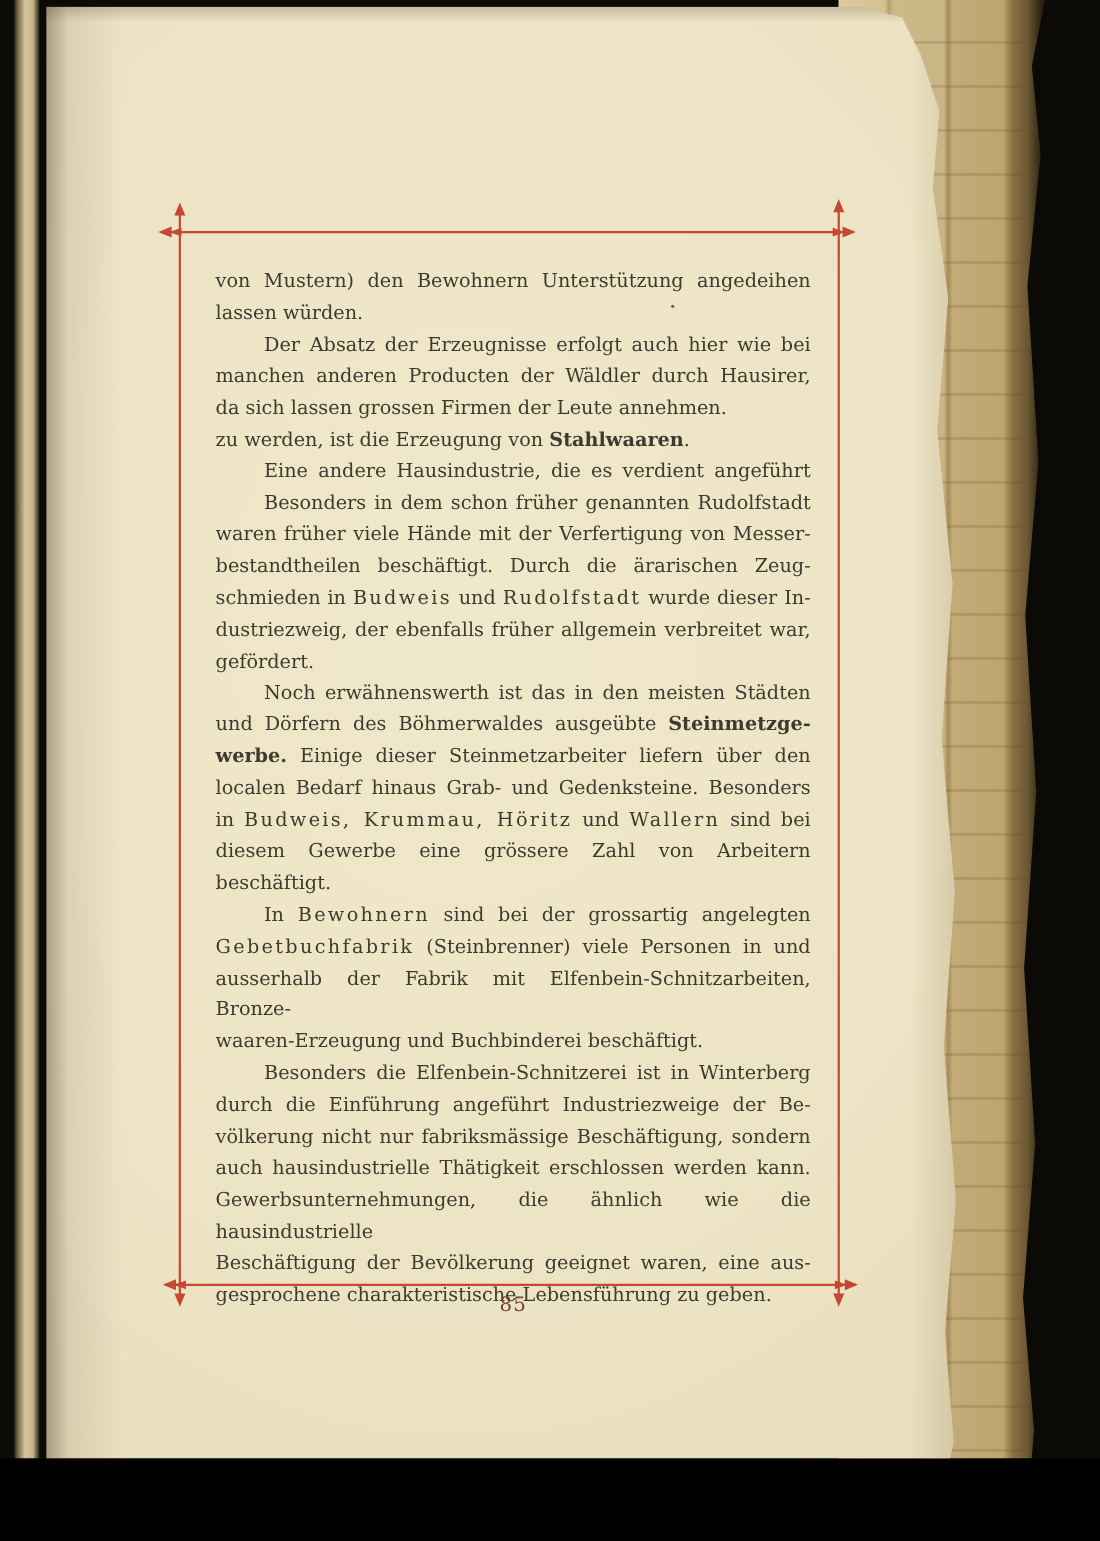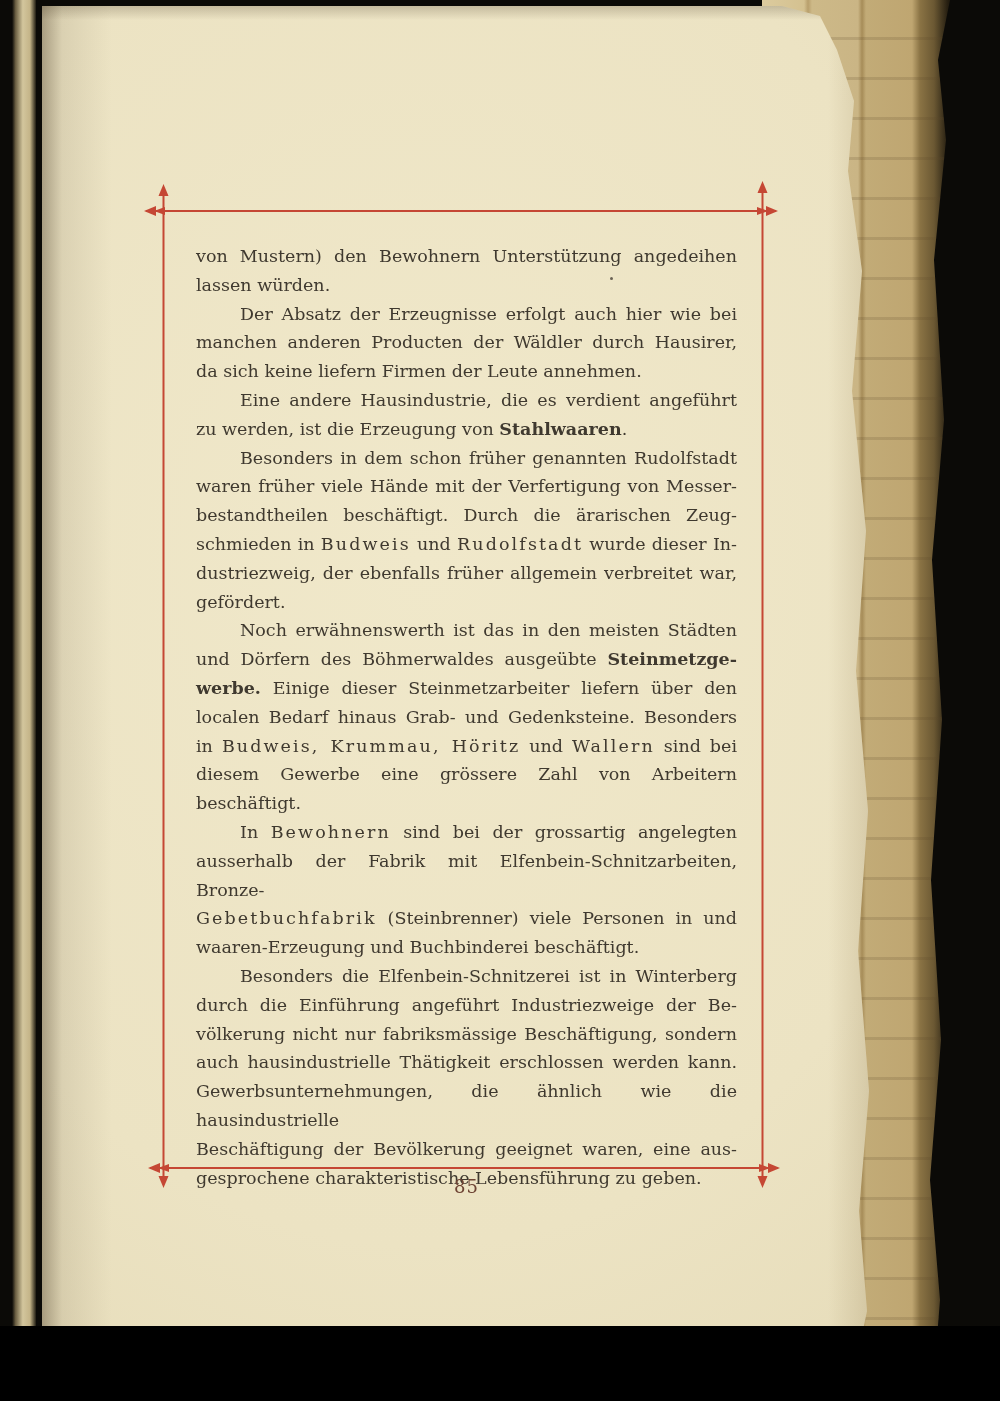--- a/index.html
+++ b/index.html
@@ -86,38 +86,38 @@
     <polygon points="163.5,1188 158.5,1176 168.5,1176"></polygon>
     <polygon points="762.5,181 757.5,193 767.5,193"></polygon>
     <polygon points="762.5,1188 757.5,1176 767.5,1176"></polygon>
   </svg>
 
   <div class="textblock">
       <div class="line"><span>von Mustern) den Bewohnern Unterstützung angedeihen</span></div>
       <div class="line last"><span>lassen würden.</span></div>
       <div class="line indent"><span>Der Absatz der Erzeugnisse erfolgt auch hier wie bei</span></div>
       <div class="line"><span>manchen anderen Producten der Wäldler durch Hausirer,</span></div>
-      <div class="line last"><span>da sich keine liefern Firmen der Leute annehmen.</span></div>
+      <div class="line last"><span>da sich lassen grossen Firmen der Leute annehmen.</span></div>
+      <div class="line last"><span>zu werden, ist die Erzeugung von </span><span class="bold">Stahlwaaren</span><span>.</span></div>
       <div class="line indent"><span>Eine andere Hausindustrie, die es verdient angeführt</span></div>
-      <div class="line last"><span>zu werden, ist die Erzeugung von </span><span class="bold">Stahlwaaren</span><span>.</span></div>
       <div class="line indent"><span>Besonders in dem schon früher genannten Rudolfstadt</span></div>
       <div class="line"><span>waren früher viele Hände mit der Verfertigung von Messer-</span></div>
       <div class="line"><span>bestandtheilen beschäftigt. Durch die ärarischen Zeug-</span></div>
       <div class="line"><span>schmieden in </span><span class="spaced">Budweis</span><span> und </span><span class="spaced">Rudolfstadt</span><span> wurde dieser In-</span></div>
       <div class="line"><span>dustriezweig, der ebenfalls früher allgemein verbreitet war,</span></div>
       <div class="line last"><span>gefördert.</span></div>
       <div class="line indent"><span>Noch erwähnenswerth ist das in den meisten Städten</span></div>
       <div class="line"><span>und Dörfern des Böhmerwaldes ausgeübte </span><span class="bold">Steinmetzge-</span></div>
       <div class="line"><span class="bold">werbe.</span><span> Einige dieser Steinmetzarbeiter liefern über den</span></div>
       <div class="line"><span>localen Bedarf hinaus Grab- und Gedenksteine. Besonders</span></div>
       <div class="line"><span>in </span><span class="spaced">Budweis, Krummau, Höritz</span><span> und </span><span class="spaced">Wallern</span><span> sind bei</span></div>
       <div class="line"><span>diesem Gewerbe eine grössere Zahl von Arbeitern beschäftigt.</span></div>
       <div class="line indent"><span>In </span><span class="spaced">Bewohnern</span><span> sind bei der grossartig angelegten</span></div>
+      <div class="line"><span class="spaced">Gebetbuchfabrik</span><span> (Steinbrenner) viele Personen in und</span></div>
       <div class="line"><span>ausserhalb der Fabrik mit Elfenbein-Schnitzarbeiten, Bronze-</span></div>
-      <div class="line"><span class="spaced">Gebetbuchfabrik</span><span> (Steinbrenner) viele Personen in und</span></div>
       <div class="line last"><span>waaren-Erzeugung und Buchbinderei beschäftigt.</span></div>
       <div class="line indent"><span>Besonders die Elfenbein-Schnitzerei ist in Winterberg</span></div>
       <div class="line"><span>durch die Einführung angeführt Industriezweige der Be-</span></div>
       <div class="line"><span>völkerung nicht nur fabriksmässige Beschäftigung, sondern</span></div>
       <div class="line"><span>auch hausindustrielle Thätigkeit erschlossen werden kann.</span></div>
       <div class="line"><span>Gewerbsunternehmungen, die ähnlich wie die hausindustrielle</span></div>
       <div class="line"><span>Beschäftigung der Bevölkerung geeignet waren, eine aus-</span></div>
       <div class="line last"><span>gesprochene charakteristische Lebensführung zu geben.</span></div>
     </div>
 

